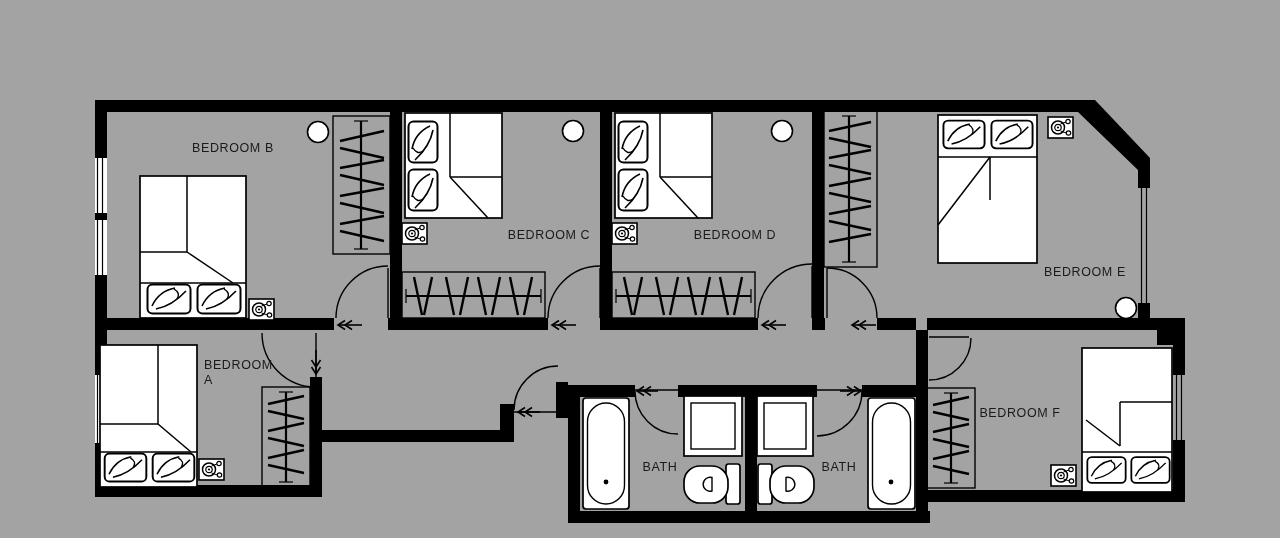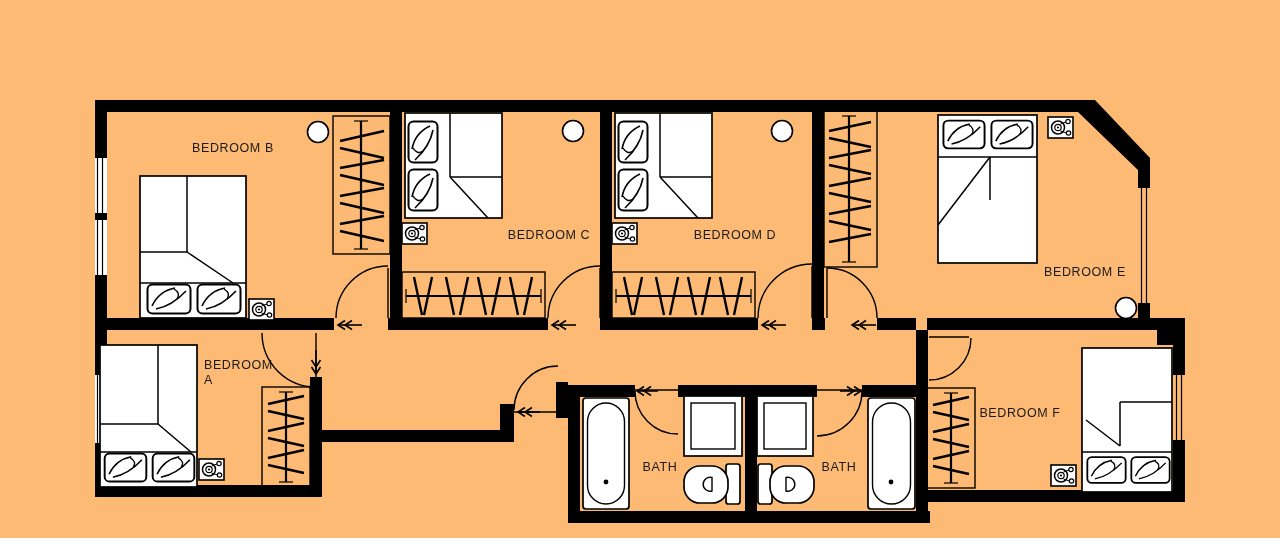--- a/index.html
+++ b/index.html
@@ -1,16 +1,16 @@
 <!DOCTYPE html>
 <html><head>
 <meta charset="utf-8">
 <style>
   html,body{margin:0;padding:0;background:#ffffff;}
-  .plan-wrap{width:1280px;height:538px;background:#fdba74;position:relative;overflow:hidden;}
+  .plan-wrap{width:1280px;height:538px;background:#a3a3a3;position:relative;overflow:hidden;}
   svg{display:block;}
   text{font-family:"Liberation Sans", sans-serif;font-size:12.5px;letter-spacing:.6px;fill:#1a1a1a;}
   .thin{stroke:#000;stroke-width:1.4;fill:none;}
   .furn{stroke:#000;stroke-width:1.7;fill:#fff;}
   .furnl{stroke:#000;stroke-width:1.5;fill:none;}
   .rod{stroke:#000;stroke-width:2.2;}
   .hang{stroke:#000;stroke-width:2.4;}
   .arrow{stroke:#000;stroke-width:1.6;fill:none;}
   .winline{stroke:#000;stroke-width:1.2;}
 </style>

